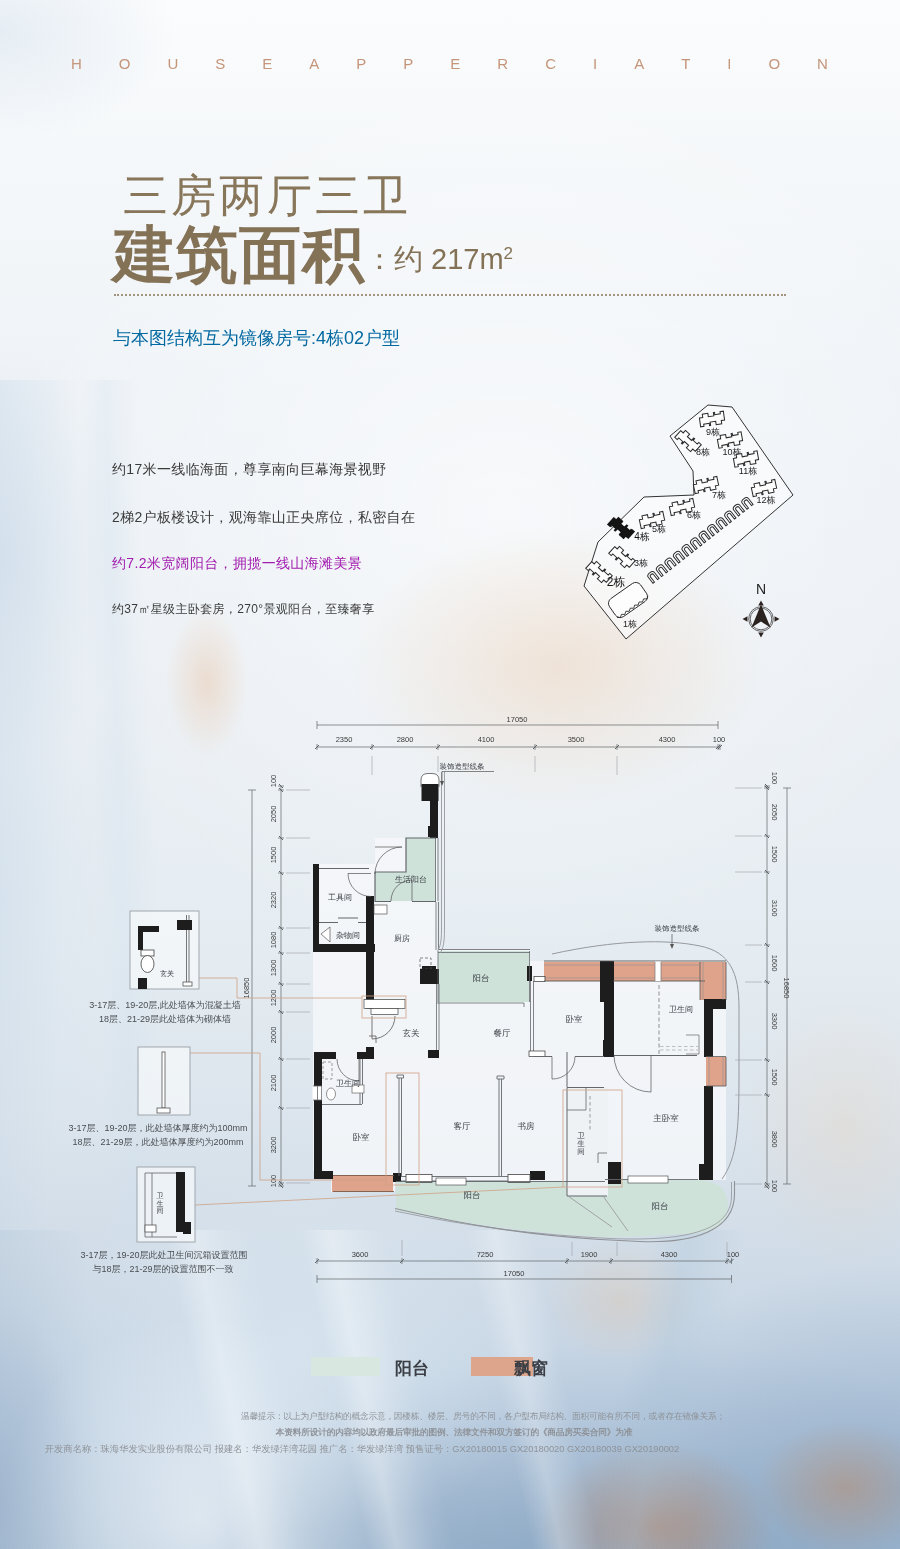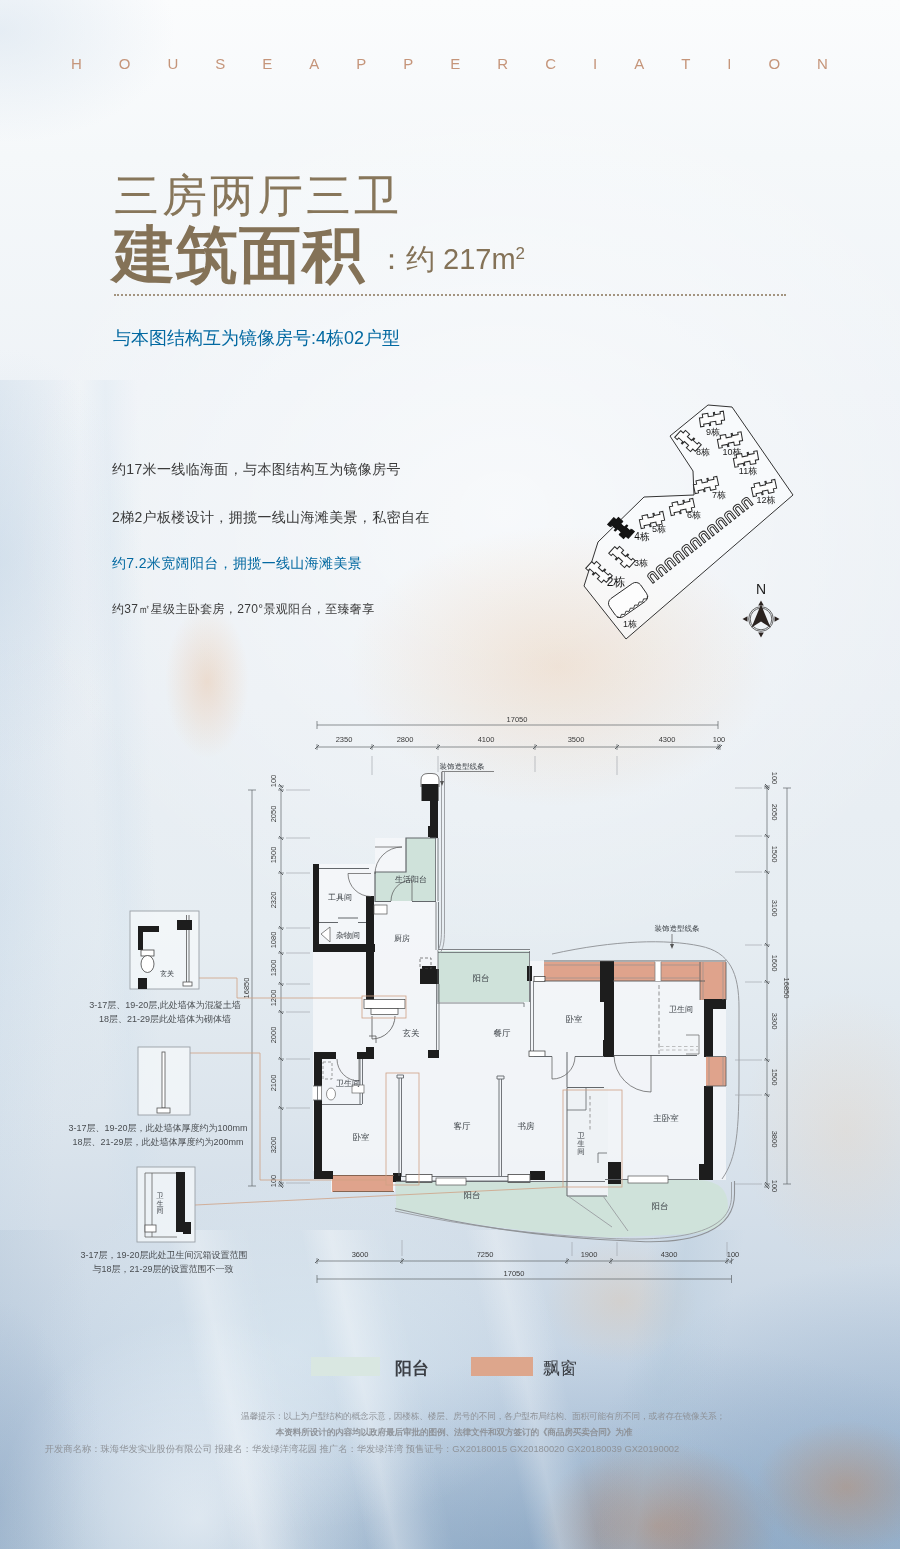--- a/index.html
+++ b/index.html
@@ -56,33 +56,33 @@
     <span>R</span>
     <span>C</span>
     <span>I</span>
     <span>A</span>
     <span>T</span>
     <span>I</span>
     <span>O</span>
     <span>N</span>
   </div>
 
-<div class="abs" style="left:114px;top:166px;font-size:45px;letter-spacing:3px;color:#87765a;">三房两厅三卫</div>
-
-<div class="abs" style="left:113px;top:213px;font-size:62px;font-weight:bold;letter-spacing:1px;color:#847257;">建筑面积<span style="font-size:29px;font-weight:normal;vertical-align:7px;letter-spacing:0;margin-left:12px;text-align:right;">：约 217m<span style="font-size:17px;vertical-align:10px;">2</span></span></div>
+<div class="abs" style="left:123px;top:166px;font-size:45px;letter-spacing:3px;color:#87765a;">三房两厅三卫</div>
+
+<div class="abs" style="left:113px;top:213px;font-size:62px;font-weight:bold;letter-spacing:1px;color:#847257;">建筑面积<span style="font-size:29px;font-weight:normal;vertical-align:7px;letter-spacing:0;margin-left:0;text-align:right;">：约 217m<span style="font-size:17px;vertical-align:10px;">2</span></span></div>
 
 <div class="abs" style="left:114px;top:294px;width:672px;border-top:2px dotted #a39480;"></div>
 
 <div class="abs" style="left:113px;top:326px;font-size:18px;color:#0369a1;">与本图结构互为镜像房号:4栋02户型</div>
 
-<div class="abs" style="left:112px;top:461px;font-size:14px;letter-spacing:0.35px;color:#3b3b3b;">约17米一线临海面，与本图结构互为镜像房号</div>
-
-<div class="abs" style="left:112px;top:509px;font-size:14px;letter-spacing:0.35px;color:#3b3b3b;">2梯2户板楼设计，拥揽一线山海滩美景，私密自在</div>
-
-<div class="abs" style="left:112px;top:555px;font-size:14px;letter-spacing:0.35px;color:#0369a1;">约7.2米宽阔阳台，拥揽一线山海滩美景</div>
+<div class="abs" style="left:112px;top:461px;font-size:14px;letter-spacing:0.35px;color:#3b3b3b;">约17米一线临海面，尊享南向巨幕海景视野</div>
+
+<div class="abs" style="left:112px;top:509px;font-size:14px;letter-spacing:0.35px;color:#3b3b3b;">2梯2户板楼设计，观海靠山正央席位，私密自在</div>
+
+<div class="abs" style="left:112px;top:555px;font-size:14px;letter-spacing:0.35px;color:#a21caf;">约7.2米宽阔阳台，拥揽一线山海滩美景</div>
 
 <div class="abs" style="left:112px;top:601px;font-size:12px;letter-spacing:0.35px;color:#3b3b3b;">约37㎡星级主卧套房，270°景观阳台，至臻奢享</div>
 
 <svg class="abs" id="siteplan" style="left:575px;top:390px;" width="325" height="290" viewBox="575 390 325 290" fill="none">
 <defs>
 
 <path id="bld" d="M-11,-2.5 L-8,-2.5 L-8,-5.5 L-3,-5.5 L-3,-2.5 L2,-2.5 L2,-5.5 L3,-5.5 L3,-3.5 L8,-3.5 L8,-5.5 L11,-5.5 L11,2.5 L8,2.5 L8,5.5 L3,5.5 L3,2.5 L-2,2.5 L-2,5.5 L-3,5.5 L-3,3.5 L-8,3.5 L-8,5.5 L-11,5.5 Z" stroke="#2a2a2a" stroke-width="0.9" fill="#fdfdfd"></path>
 
 <path id="th" d="M-3.2,4 L-3.2,-2.2 Q-3.2,-4.4 0,-4.4 Q3.2,-4.4 3.2,-2.2 L3.2,4 L1.6,4 L1.6,-1.4 Q1.6,-2.6 0,-2.6 Q-1.6,-2.6 -1.6,-1.4 L-1.6,4 Z" stroke="#2a2a2a" stroke-width="0.8" fill="#fdfdfd"></path>
 </defs>
@@ -650,19 +650,19 @@
 <text x="163" y="1272" font-size="9" fill="#4a4e52" text-anchor="middle">与18层，21-29层的设置范围不一致</text>
 </g>
 </svg>
 
 <div class="abs" style="left:311px;top:1357px;width:69px;height:19px;background:#d9e7e1;"></div>
 
 <div class="abs" style="left:395px;top:1357px;font-size:17px;font-weight:bold;color:#3b3f45;">阳台</div>
 
 <div class="abs" style="left:471px;top:1357px;width:62px;height:19px;background:#dda68c;"></div>
 
-<div class="abs" style="left:543px;top:1357px;font-size:17px;font-weight:normal;color:#3b3f45;">飘窗</div>
+<div class="abs" style="left:514px;top:1357px;font-size:17px;font-weight:bold;color:#3b3f45;">飘窗</div>
 
 <div class="abs" style="left:0;top:1411px;width:900px;text-align:center;font-size:8.7px;letter-spacing:-0.2px;color:#8f9399;padding-left:33px;">温馨提示：以上为户型结构的概念示意，因楼栋、楼层、房号的不同，各户型布局结构、面积可能有所不同，或者存在镜像关系；</div>
 
 <div class="abs" style="left:4px;top:1427px;width:900px;text-align:center;font-size:8.7px;letter-spacing:-0.2px;color:#8f9399;font-weight:bold;">本资料所设计的内容均以政府最后审批的图例、法律文件和双方签订的《商品房买卖合同》为准</div>
 
 <div class="abs" style="left:0;top:1443px;width:724px;text-align:center;font-size:9.3px;color:#8f9399;">开发商名称：珠海华发实业股份有限公司 报建名：华发绿洋湾花园  推广名：华发绿洋湾  预售证号：GX20180015  GX20180020 GX20180039 GX20190002</div>
 
 </body></html>

